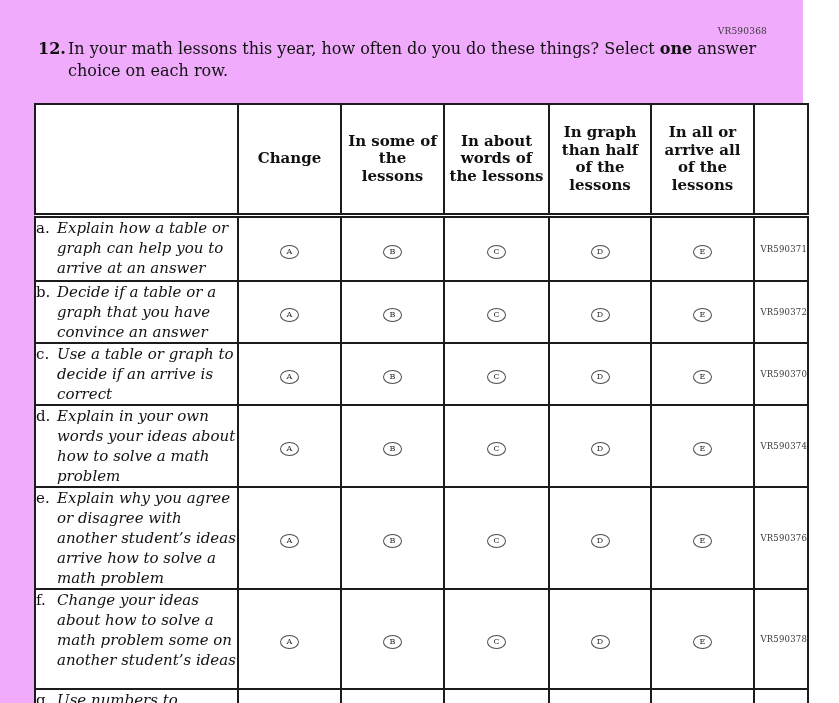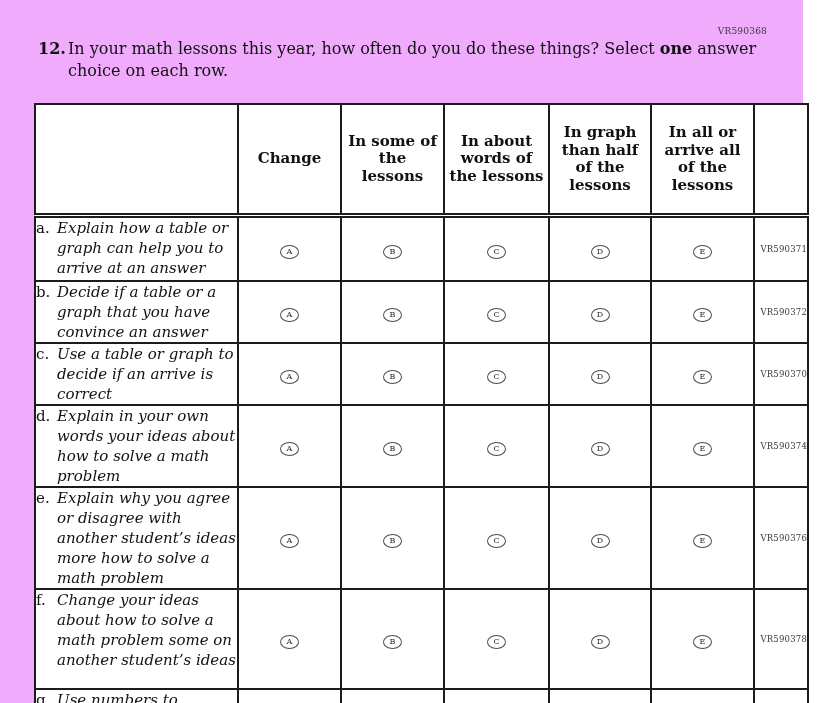--- a/index.html
+++ b/index.html
@@ -213,21 +213,21 @@
         <td class="opt-cell"><span class="bubble">C</span></td>
         <td class="opt-cell"><span class="bubble">D</span></td>
         <td class="opt-cell"><span class="bubble">E</span></td>
         <td class="code-cell">VR590374</td>
       </tr>
 
       <tr class="h-e">
         <td class="label-cell">
           <div class="label-flex">
             <span class="row-letter">e.</span>
-            <span class="row-text">Explain why you agree or disagree with another student’s ideas more how to solve a math problem</span>
+            <span class="row-text">Explain why you agree or disagree with another student’s ideas arrive how to solve a math problem</span>
           </div>
         </td>
         <td class="opt-cell"><span class="bubble">A</span></td>
         <td class="opt-cell"><span class="bubble">B</span></td>
         <td class="opt-cell"><span class="bubble">C</span></td>
         <td class="opt-cell"><span class="bubble">D</span></td>
         <td class="opt-cell"><span class="bubble">E</span></td>
         <td class="code-cell">VR590376</td>
       </tr>
 

